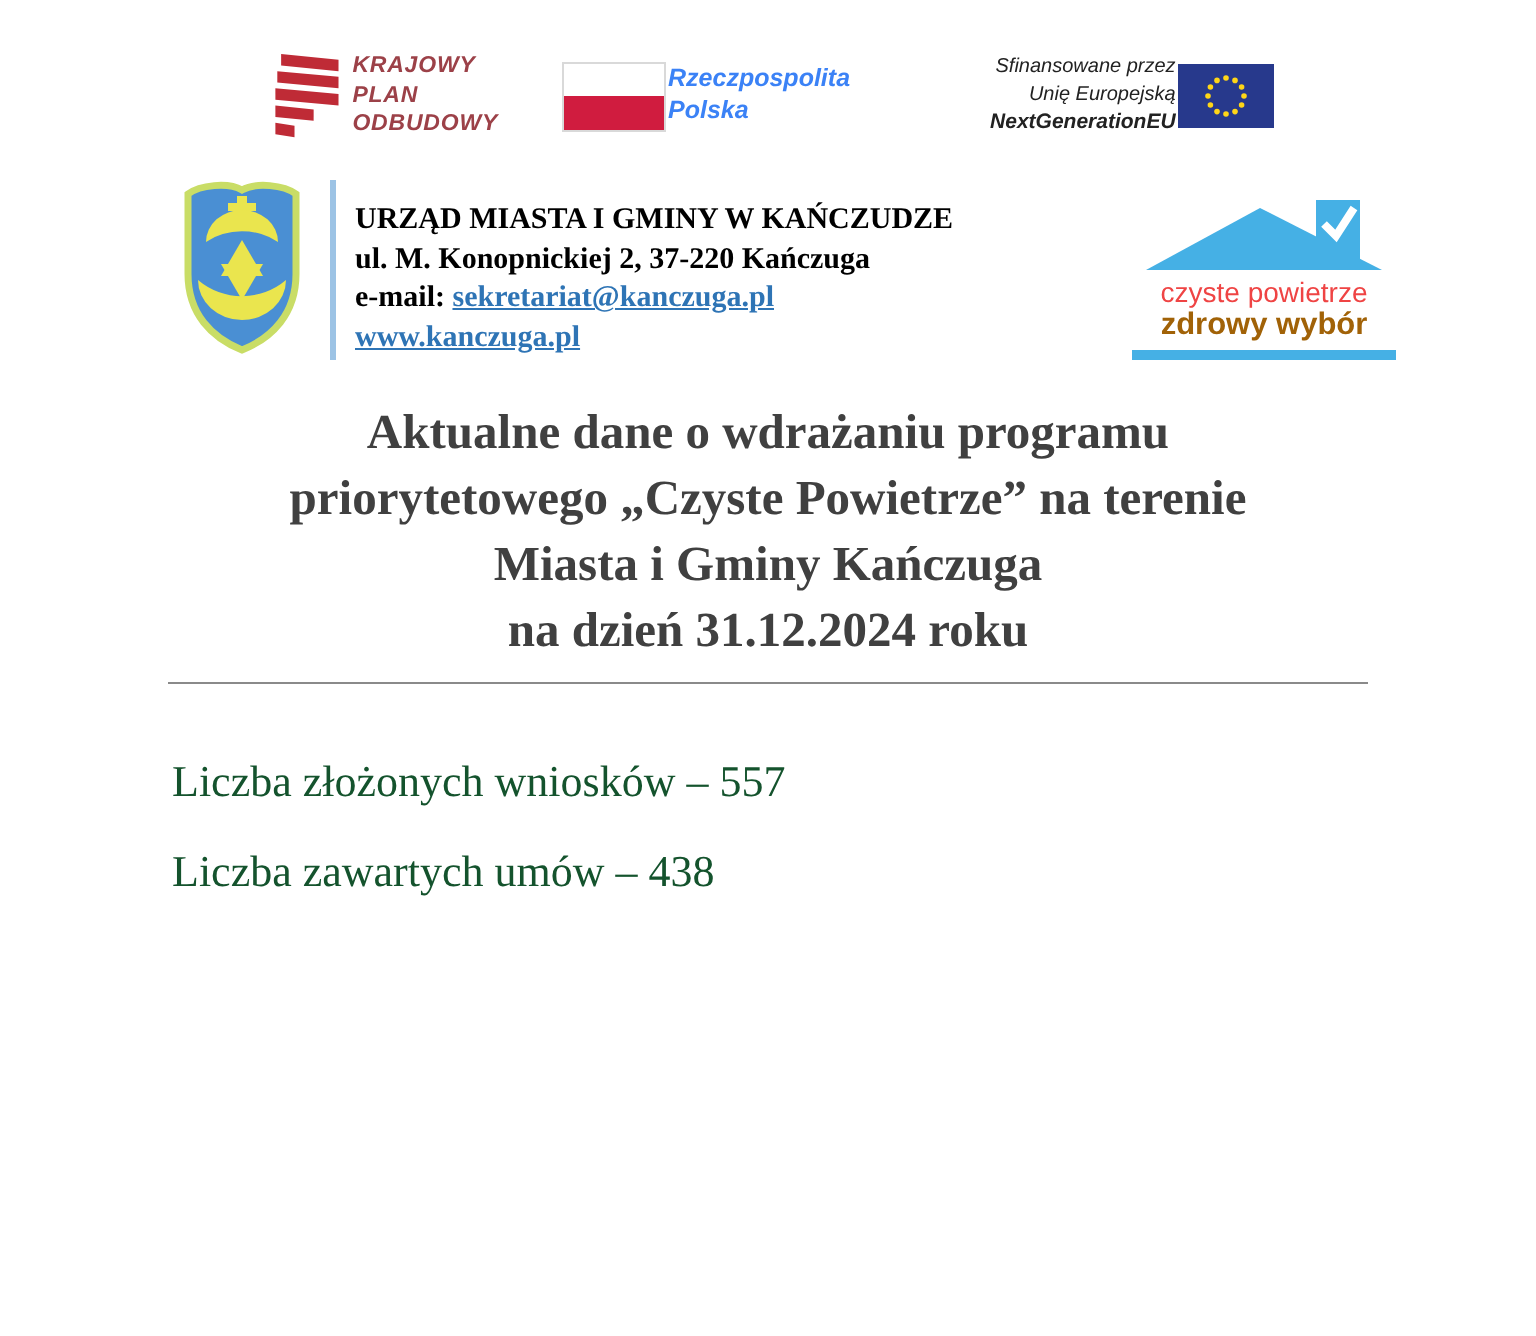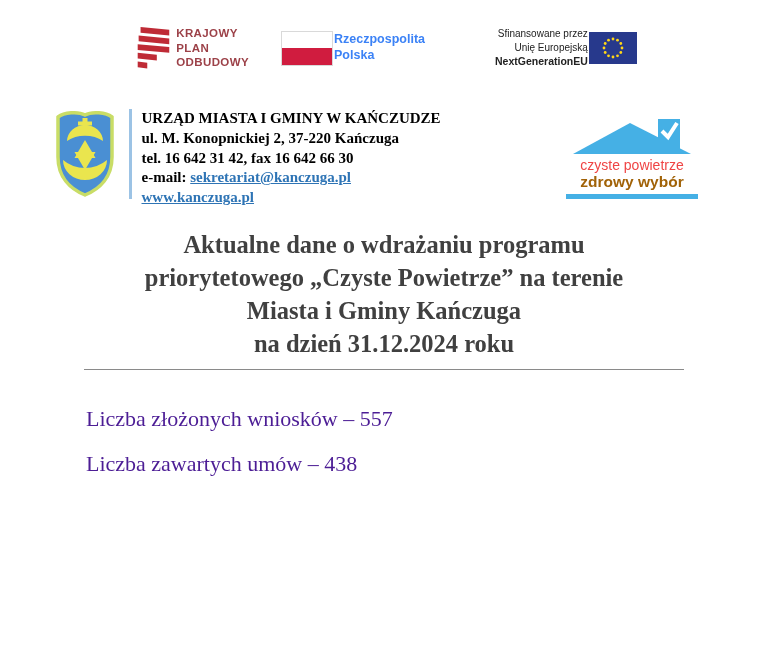--- a/index.html
+++ b/index.html
@@ -4,41 +4,41 @@
 <style>
   html,body{margin:0;padding:0;background:#ffffff;}
   .page{
     width:768px;height:668px;background:#ffffff;position:relative;
     font-family:"Liberation Serif",serif;color:#111;overflow:hidden;
     box-sizing:border-box;padding-top:20px;
   }
 
   
   .logos-row{display:flex;justify-content:center;align-items:center;gap:32px;height:56px;}
-  .logo-item{display:flex;align-items:center;gap:1px;}
+  .logo-item{display:flex;align-items:center;gap:1px;font-style:italic;}
   .kpo-text{
     font-family:"Liberation Sans",sans-serif;font-size:11.5px;font-weight:700;
     color:#9c4148;line-height:1.3;white-space:pre-line;letter-spacing:.4px;
   }
   .pl-flag{width:52px;height:35px;border:1px solid #d9d9d9;box-sizing:border-box;display:flex;flex-direction:column;}
   .pl-flag .white{flex:1;background:#ffffff;}
   .pl-flag .red{flex:1;background:#d01c3f;}
   .pl-text{
     font-family:"Liberation Sans",sans-serif;font-size:12.5px;font-weight:700;
     color:#3b82f6;line-height:1.25;white-space:pre-line;
   }
   .eu-text{
     font-family:"Liberation Sans",sans-serif;font-size:10px;color:#222;
     text-align:right;line-height:1.35;
   }
   .eu-text .bold{font-weight:700;font-size:10.5px;padding-left:38px;}
   .eu-flag{display:block;}
 
   
-  .header-row{display:flex;align-items:flex-start;margin-top:32px;padding:0 70px 0 50px;}
+  .header-row{display:flex;align-items:flex-end;margin-top:12px;padding:0 70px 0 86px;}
   .crest{display:block;flex:0 0 auto;}
   .vsep{width:2.5px;background:#9cc3e5;height:90px;margin:1px 10px 0 9px;flex:0 0 auto;}
   .contact{font-weight:700;font-size:15px;line-height:1.32;color:#000;padding-top:1px;}
   .contact .line{white-space:nowrap;}
   .link{color:#2e74b5;text-decoration:underline;cursor:pointer;}
 
   .czyste-logo{margin-left:auto;width:132px;text-align:center;padding-top:9px;
     font-family:"Liberation Sans",sans-serif;}
   .cz-roof{display:block;margin:0 auto;}
   .cz-line1{font-size:14px;font-weight:400;color:#ef4444;line-height:1.05;margin-top:1px;}
@@ -46,21 +46,21 @@
   .cz-bar{height:5px;background:#45b0e5;margin-top:4px;}
 
   
   .title{
     margin:20px auto 0;text-align:center;font-size:24.5px;font-weight:700;
     line-height:1.35;white-space:pre-line;color:#404040;font-family:"Liberation Serif",serif;
   }
   .rule{height:0;border:none;border-top:1.5px solid #8a8a8a;margin:9px 84px 0;}
 
   
-  .body-text{padding:33px 86px 0;font-size:22px;color:#4c1d95;}
+  .body-text{padding:33px 86px 0;font-size:22px;color:#14532d;}
   .body-text p{margin:0 0 13px;line-height:1.44;white-space:pre-line;}
 </style>
 </head>
 <body>
 
 <div class="page">
 
   <div class="logos-row">
 
     <div class="logo-item">
@@ -125,21 +125,20 @@
         <polygon points="35,61 24.5,43 45.5,43"></polygon>
         <path d="M13,51 A22,20 0 0 0 57,51 A34,34 0 0 1 13,51 Z"></path>
       </g>
     </svg>
 
     <div class="vsep"></div>
 
     <div class="contact">
       <div class="line">URZĄD MIASTA I GMINY W KAŃCZUDZE</div>
       <div class="line">ul. M. Konopnickiej 2, 37-220 Kańczuga</div>
-      <div class="line">tel. 16 642 31 42, fax 16 642 66 30</div>
       <div class="line"><span>e-mail: </span><a class="link">sekretariat@kanczuga.pl</a></div>
       <div class="line"><a class="link">www.kanczuga.pl</a></div>
     </div>
 
     <div class="czyste-logo">
       <svg class="cz-roof" width="122" height="40" viewBox="0 0 120 40">
         <polygon points="1,37 58,6 119,37" fill="#45b0e5"></polygon>
         <rect x="86" y="2" width="22" height="30" fill="#45b0e5"></rect>
         <path d="M90,14 L96,20 L105,6" fill="none" stroke="#ffffff" stroke-width="4"></path>
       </svg>

